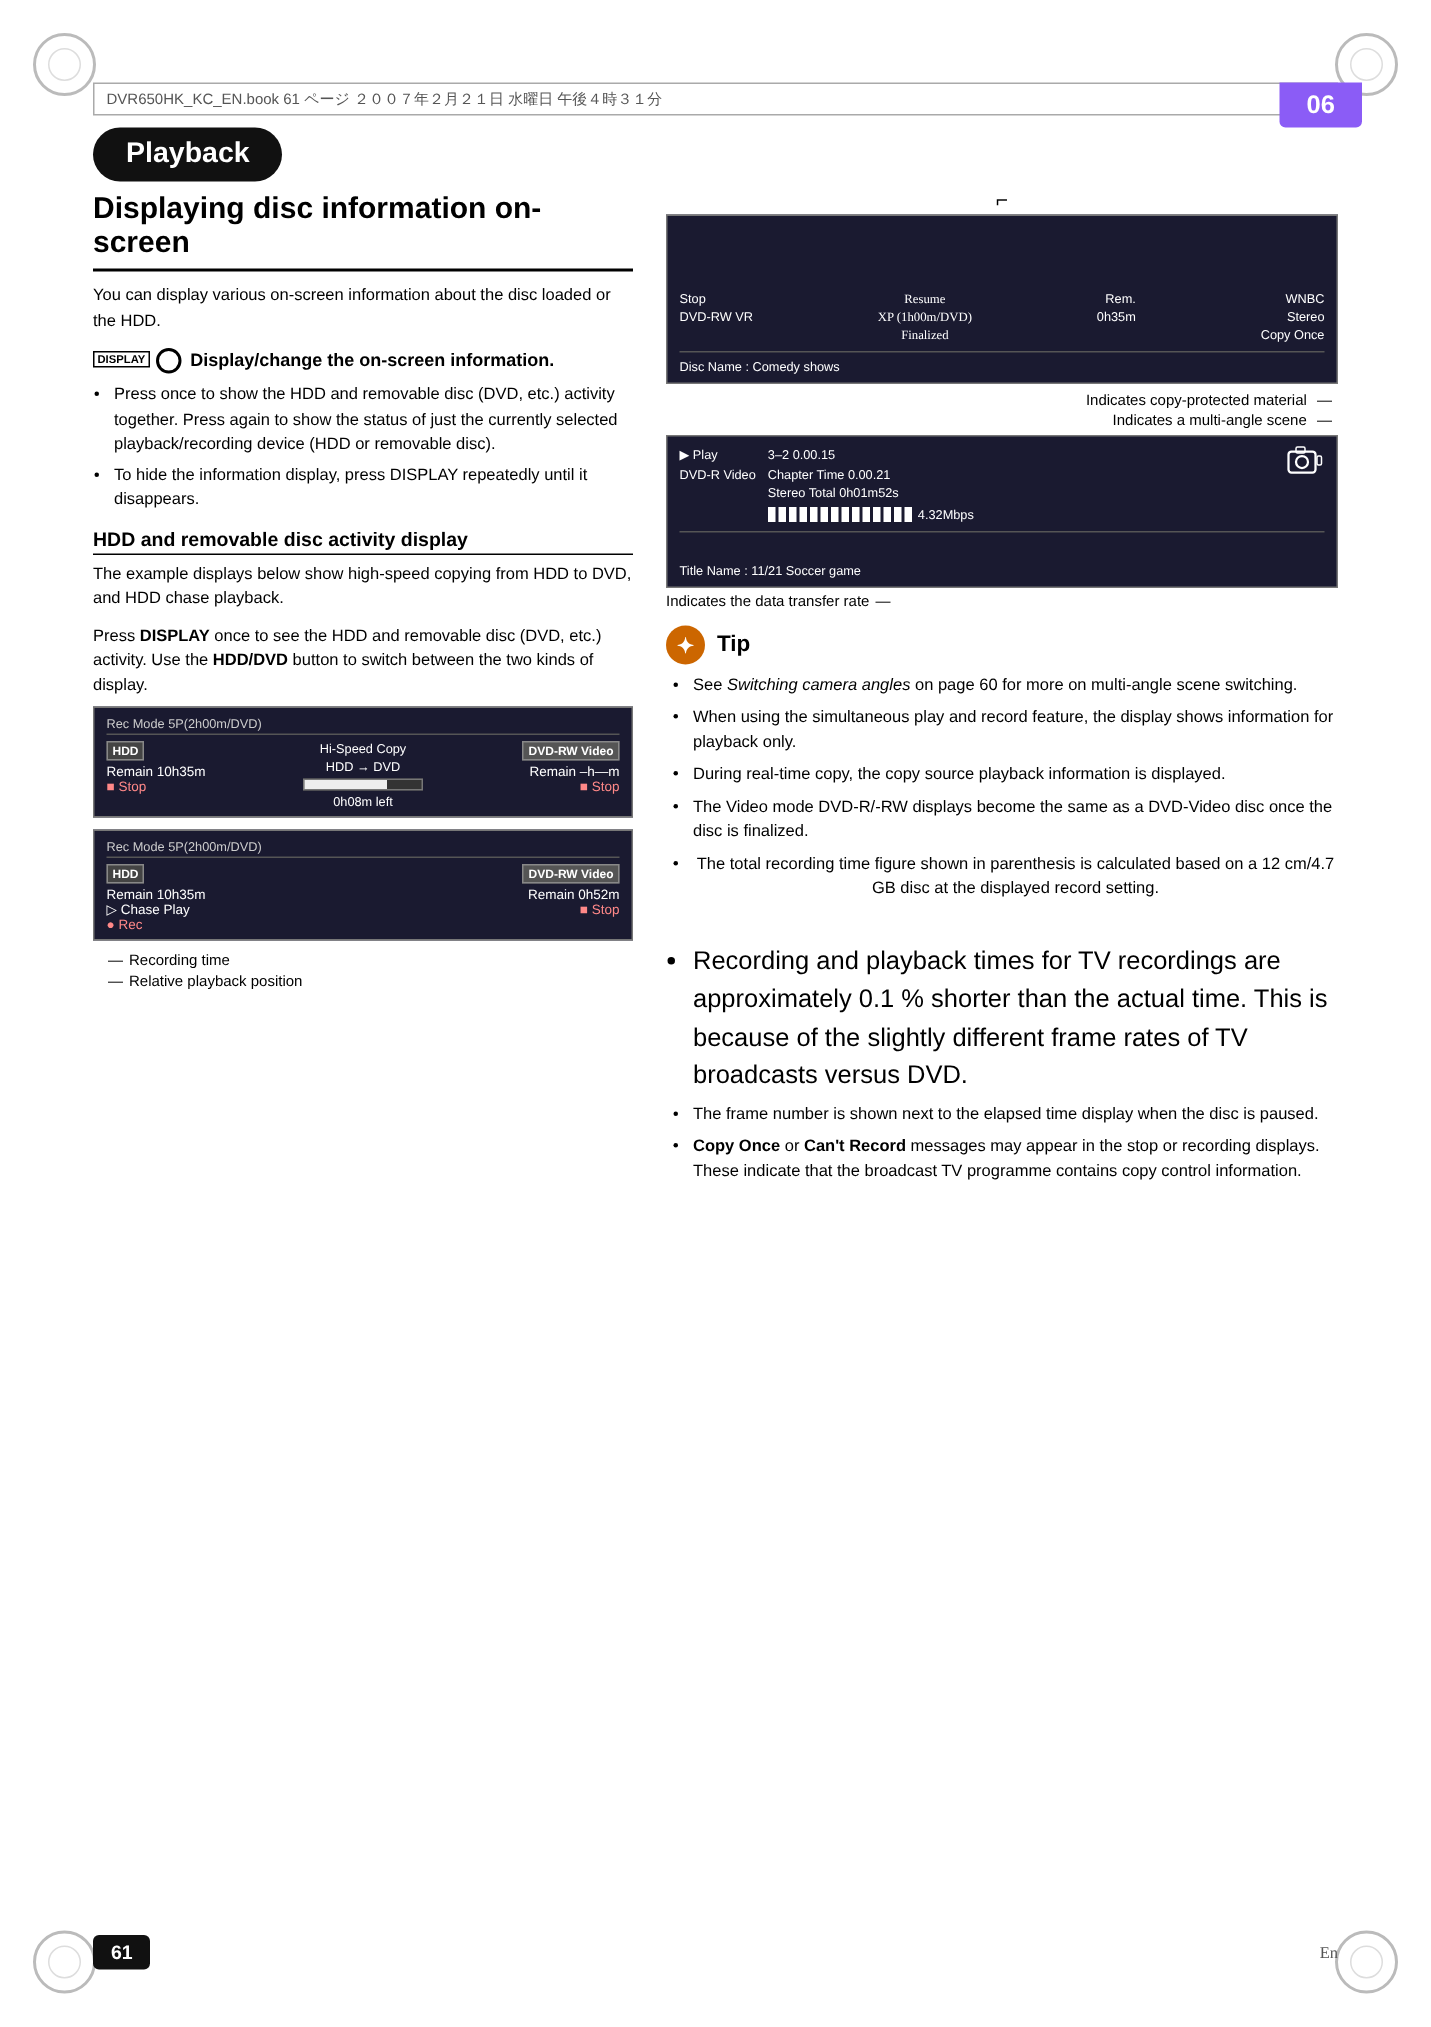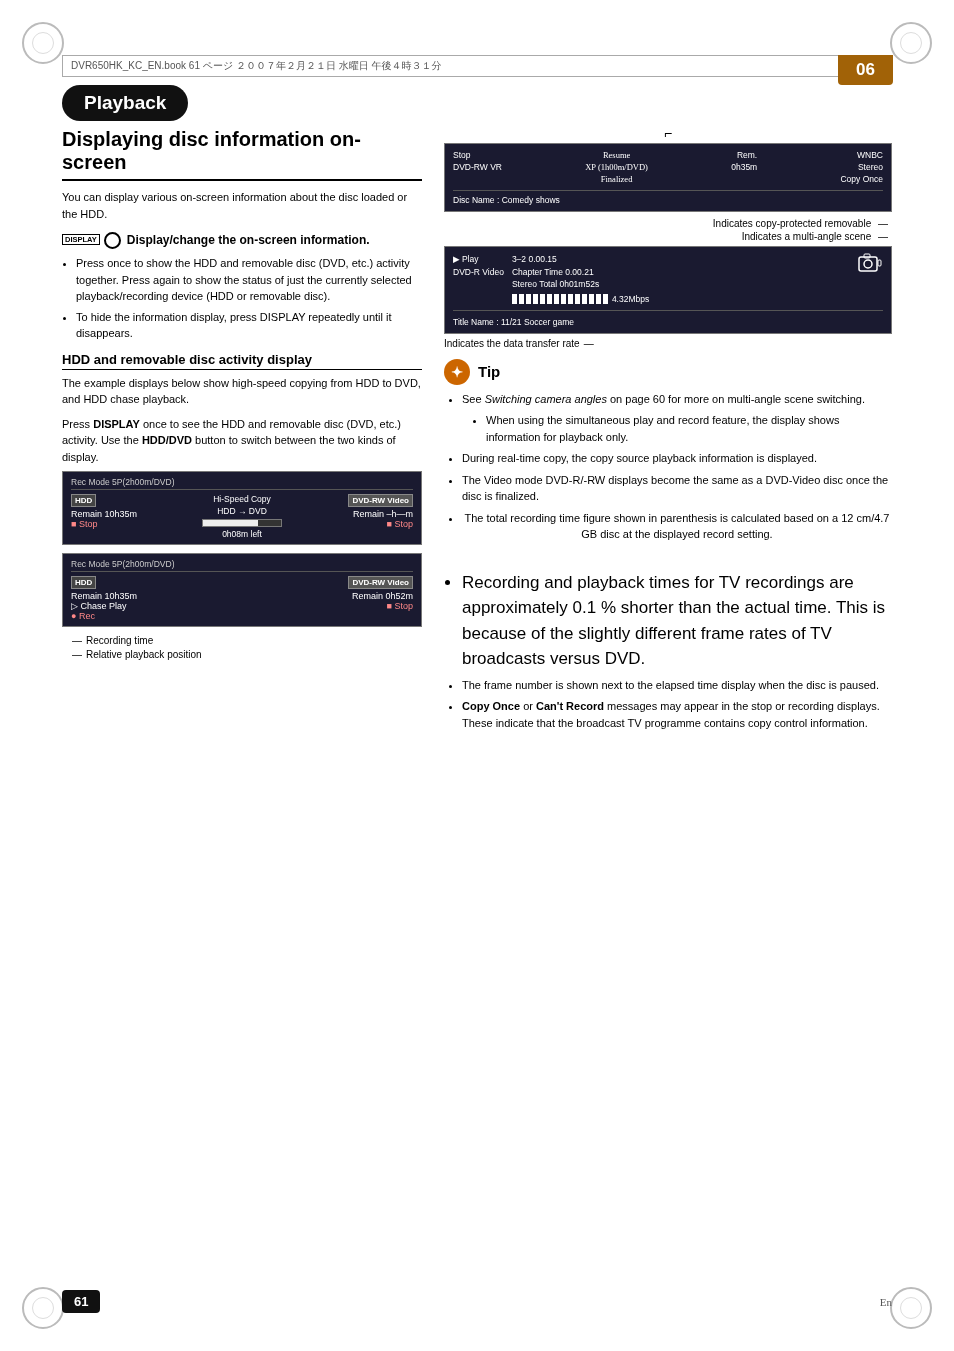--- a/index.html
+++ b/index.html
@@ -44,21 +44,21 @@
   <div style="position:absolute;top:8px;left:8px;width:22px;height:22px;border:1px solid #ddd;border-radius:50%;"></div>
 </div>
 <div style="position:absolute;bottom:22px;right:22px;width:42px;height:42px;border:2px solid #bbb;border-radius:50%;">
   <div style="position:absolute;top:8px;left:8px;width:22px;height:22px;border:1px solid #ddd;border-radius:50%;"></div>
 </div>
 
 <div style="position:absolute;top:55px;left:62px;right:62px;border:1px solid #aaa;padding:3px 8px;font-size:10px;color:#555;">
   <span>DVR650HK_KC_EN.book  61 ページ  ２００７年２月２１日  水曜日  午後４時３１分</span>
 </div>
 
-<div style="position:absolute;top:55px;right:61px;background:#a16207;color:#fff;font-size:17px;font-weight:bold;padding:5px 18px;border-radius:0 0 4px 4px;">
+<div style="position:absolute;top:55px;right:46px;background:#8b5cf6;color:#fff;font-size:17px;font-weight:bold;padding:5px 18px;border-radius:0 0 4px 4px;">
   <span>06</span>
 </div>
 
 <div style="position:absolute;top:85px;left:62px;right:62px;">
   <span style="background:#111;color:#fff;padding:7px 22px;font-size:19px;font-weight:bold;border-radius:18px;display:inline-block;">Playback</span>
 </div>
 
 <div style="position:absolute;top:118px;left:62px;right:62px;bottom:70px;display:flex;gap:22px;">
 
   <div style="flex:0 0 360px;padding-top:10px;">
@@ -146,21 +146,21 @@
       </div>
     </div>
 
   </div>
 
   <div style="flex:1;padding-top:10px;">
 
     <div style="text-align:center;font-size:14px;line-height:0.8;margin-bottom:4px;">⌐</div>
 
     <div style="border:1px solid #777;background:#1a1a30;color:#fff;padding:6px 8px;font-size:9px;margin-bottom:6px;position:relative;">
-      <div style="display:flex;justify-content:space-between;border-bottom:1px solid #555;padding-bottom:4px;margin-bottom:4px;">
+      <div style="display:flex;justify-content:space-between;border-bottom:1px solid #555;padding-bottom:4px;margin-bottom:4px;margin-top:44px;">
         <div style="font-size:8.5px;line-height:1.4;">
           <div>Stop</div>
           <div>DVD-RW  VR</div>
         </div>
         <div style="font-size:8.5px;line-height:1.4;text-align:center;">
           <div style="white-space:pre-line;font-family:Liberation Serif, serif;">Resume
 XP (1h00m/DVD)
 Finalized</div>
         </div>
         <div style="font-size:8.5px;line-height:1.4;text-align:right;">
@@ -173,21 +173,21 @@
           <div>Copy Once</div>
         </div>
       </div>
       <div style="font-size:8.5px;">
         <span>Disc Name</span>
         <span>: Comedy shows</span>
       </div>
     </div>
 
     <div style="text-align:right;font-size:10px;color:#000;margin-bottom:2px;padding-right:4px;">
-      <span>Indicates copy-protected removable</span>
+      <span>Indicates copy-protected material</span>
       <span style="margin-left:4px;">—</span>
     </div>
 
     <div style="text-align:right;font-size:10px;color:#000;margin-bottom:4px;padding-right:4px;">
       <span>Indicates a multi-angle scene</span>
       <span style="margin-left:4px;">—</span>
     </div>
 
     <div style="border:1px solid #777;background:#1a1a30;color:#fff;padding:6px 8px;font-size:9px;margin-bottom:4px;position:relative;">
       <div style="display:flex;gap:8px;align-items:flex-start;">
@@ -222,41 +222,41 @@
 
         <div style="min-width:26px;display:flex;align-items:center;justify-content:center;">
           <svg width="24" height="20" viewBox="0 0 24 20">
             <rect x="1" y="4" width="18" height="14" rx="2" ry="2" fill="none" stroke="#fff" stroke-width="1.5"></rect>
             <circle cx="10" cy="11" r="4" fill="none" stroke="#fff" stroke-width="1.5"></circle>
             <rect x="6" y="1" width="6" height="4" rx="1" fill="none" stroke="#fff" stroke-width="1"></rect>
             <rect x="20" y="7" width="3" height="6" rx="1" fill="none" stroke="#fff" stroke-width="1"></rect>
           </svg>
         </div>
       </div>
-      <div style="border-top:1px solid #555;margin-top:4px;padding-top:6px;font-size:8.5px;">
+      <div style="border-top:1px solid #555;margin-top:4px;padding-top:20px;font-size:8.5px;">
         <span>Title Name</span>
         <span>: 11/21 Soccer game</span>
       </div>
     </div>
 
     <div style="font-size:10px;color:#000;margin-bottom:10px;display:flex;align-items:center;gap:4px;">
       <span>Indicates the data transfer rate</span>
       <span>—</span>
     </div>
 
     <div class="tip-box">
       <div style="display:flex;align-items:center;gap:8px;margin-bottom:6px;">
         <div style="width:26px;height:26px;background:#cc6600;border-radius:50%;display:flex;align-items:center;justify-content:center;color:#fff;font-weight:bold;font-size:14px;flex-shrink:0;">✦</div>
         <span style="font-size:15px;font-weight:bold;">Tip</span>
       </div>
       <ul style="list-style:disc;margin-left:18px;">
         <li style="font-size:11px;line-height:1.5;margin-bottom:5px;">
           See <span style="font-style:italic;">Switching camera angles</span> on page 60 for more on multi-angle scene switching.
         </li>
-        <li style="font-size:11px;line-height:1.5;margin-bottom:5px;margin-left:24px;">When using the simultaneous play and record feature, the display shows information for playback only.</li>
+        <li style="font-size:11px;line-height:1.5;margin-bottom:5px;">When using the simultaneous play and record feature, the display shows information for playback only.</li>
         <li style="font-size:11px;line-height:1.5;margin-bottom:5px;">During real-time copy, the copy source playback information is displayed.</li>
         <li style="font-size:11px;line-height:1.5;margin-bottom:5px;">The Video mode DVD-R/-RW displays become the same as a DVD-Video disc once the disc is finalized.</li>
         <li style="font-size:11px;line-height:1.5;margin-bottom:5px;text-align:center;">The total recording time figure shown in parenthesis is calculated based on a 12 cm/4.7 GB disc at the displayed record setting.</li>
         <li style="font-size:17px;line-height:1.5;margin-bottom:5px;margin-top:27px;">Recording and playback times for TV recordings are approximately 0.1 % shorter than the actual time. This is because of the slightly different frame rates of TV broadcasts versus DVD.</li>
         <li style="font-size:11px;line-height:1.5;margin-bottom:5px;">The frame number is shown next to the elapsed time display when the disc is paused.</li>
         <li style="font-size:11px;line-height:1.5;margin-bottom:5px;">
           <span style="font-weight:bold;">Copy Once</span> or <span style="font-weight:bold;">Can't Record</span> messages may appear in the stop or recording displays. These indicate that the broadcast TV programme contains copy control information.
         </li>
       </ul>
     </div>

